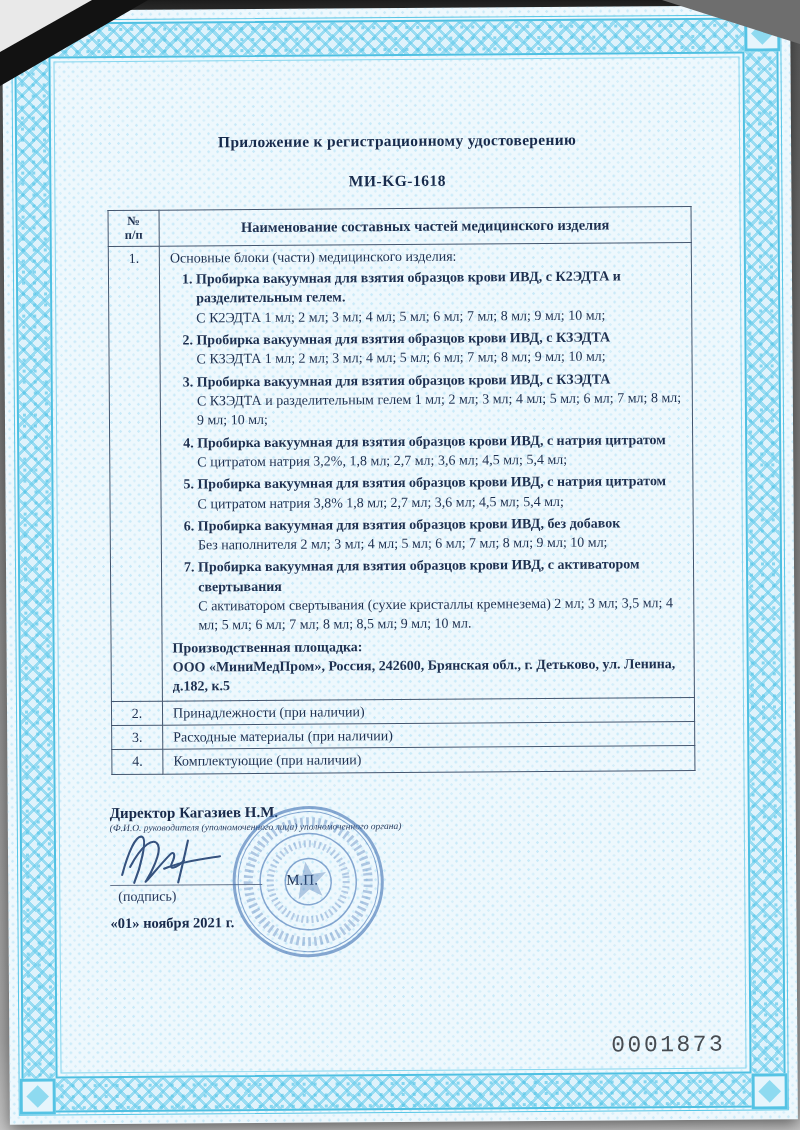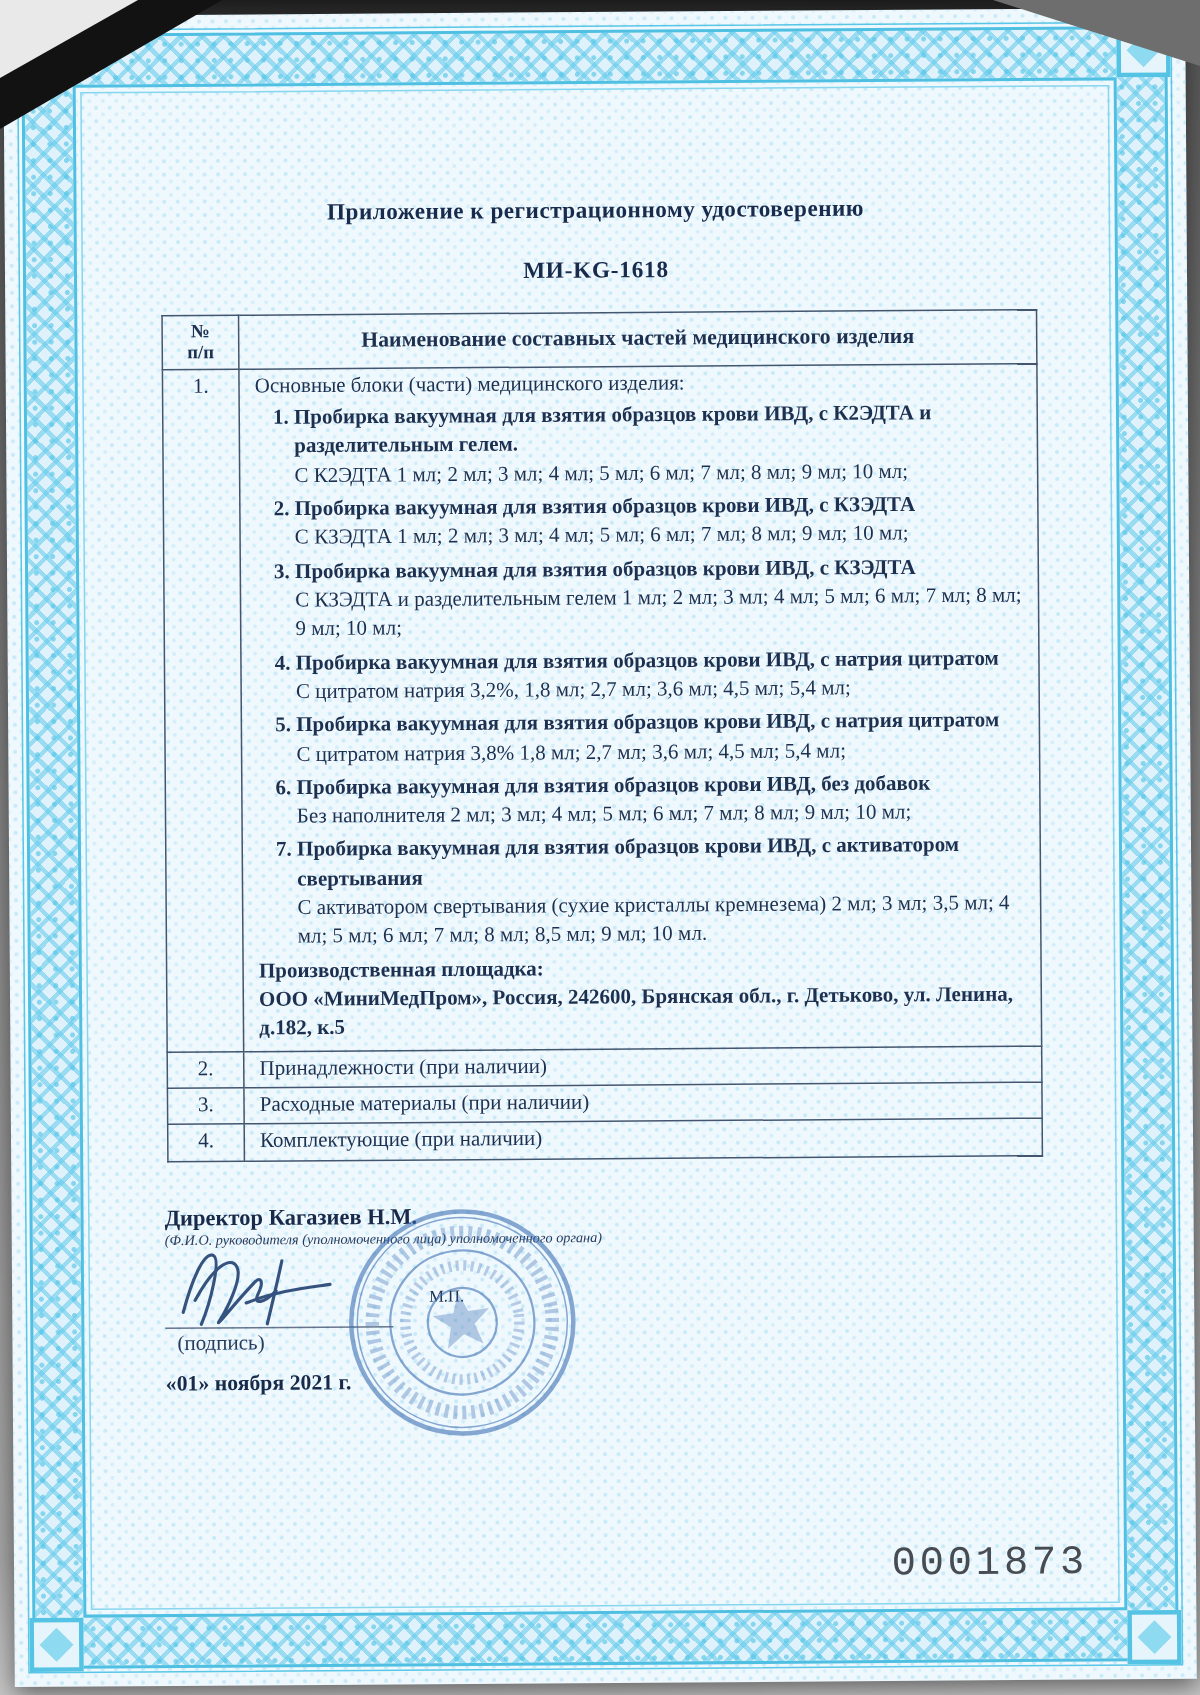--- a/index.html
+++ b/index.html
@@ -64,28 +64,28 @@
   .item-title{font-weight:bold;}
   .item-desc{font-weight:normal;margin:0 0 3px 0;}
   .prod-label,.prod-value{font-weight:bold;}
 
   .director{margin:30px 0 0 44px;font-weight:bold;font-size:15px;color:#18294a;}
   .dir-note{margin:1px 0 0 44px;font-size:9.5px;font-style:italic;color:#2a3c5e;}
   .sig-area{position:relative;margin-left:44px;height:78px;}
   .sig-svg{position:absolute;left:4px;top:-8px;z-index:3;}
   .sig-line{position:absolute;left:0;top:52px;width:152px;border-bottom:1px solid rgba(30,48,80,.65);}
   .sig-note{position:absolute;left:8px;top:56px;font-size:14px;color:#27395c;}
-  .mp{position:absolute;left:176px;top:27px;font-size:11px;color:#1e3050;}
+  .mp{position:absolute;left:176px;top:40px;font-size:15px;color:#1e3050;}
   .stamp{position:absolute;left:118px;top:-30px;width:160px;height:160px;opacity:.58;transform:rotate(-8deg);z-index:2;}
   .date{margin:4px 0 0 44px;font-weight:bold;font-size:14.5px;color:#18294a;}
 
   .serial{
     position:absolute;right:72px;bottom:62px;
     font-family:"Liberation Mono","DejaVu Sans Mono",monospace;
-    font-size:27px;letter-spacing:2.5px;color:#474c52;z-index:3;
+    font-size:23px;letter-spacing:2.5px;color:#474c52;z-index:3;
   }
 
   .wedge-black{position:absolute;top:0;left:0;width:148px;height:86px;
     clip-path:polygon(0 0,100% 0,0 100%);background:#121212;z-index:5;}
   .wedge-white{position:absolute;top:0;left:0;width:92px;height:52px;
     clip-path:polygon(0 0,100% 0,0 100%);background:#e9e9e9;z-index:6;}
   .wedge-gray{position:absolute;top:0;right:0;width:138px;height:44px;
     clip-path:polygon(0 0,100% 0,100% 100%);background:#6e6e6e;z-index:5;}
 </style>
 </head>

